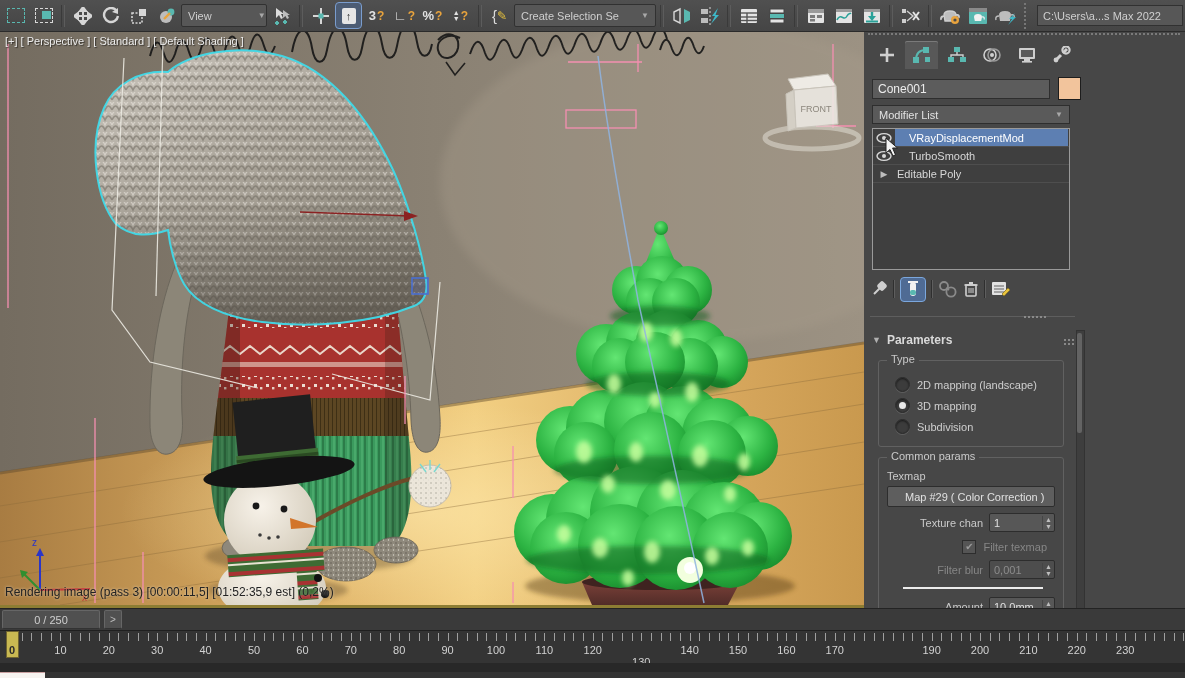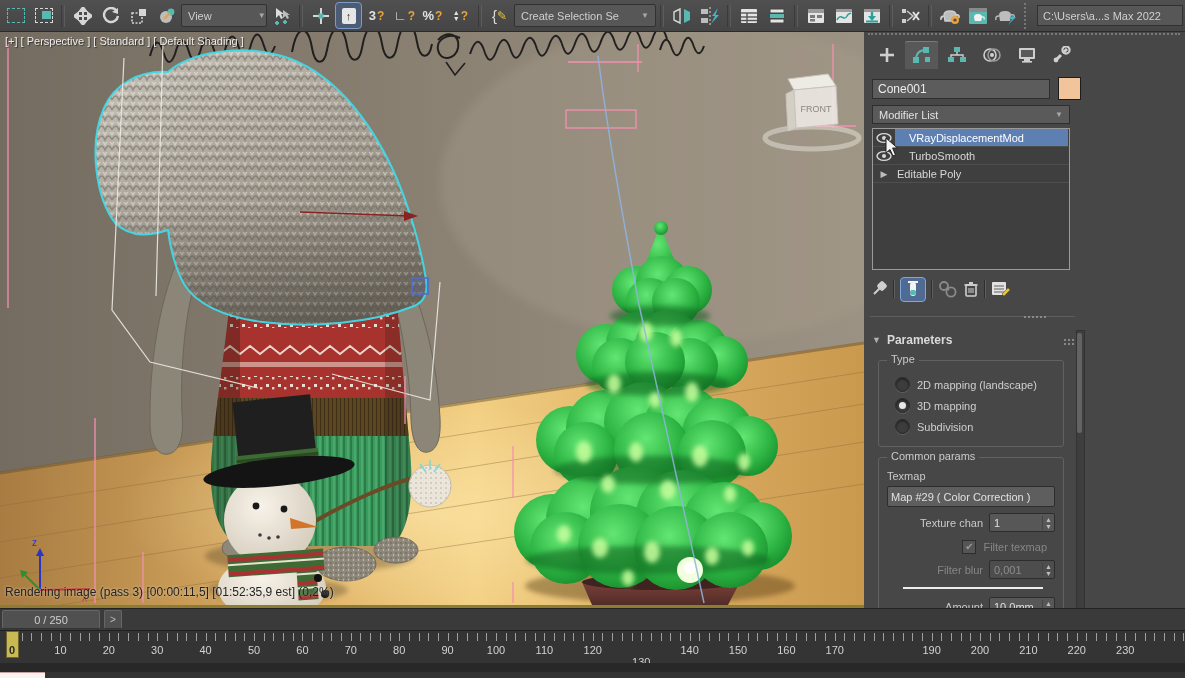--- a/index.html
+++ b/index.html
@@ -81,21 +81,21 @@
   .spin .arr{width:11px;display:flex;flex-direction:column;align-items:center;line-height:7px;font-size:7px;
              color:#bdbdbd;border-left:1px solid #454545;}
   .dim .plabel{color:#868686;}
   .dim .spin{background:#4d4d4d;}
   .dim .spin .val{color:#8c8c8c;}
   .cbrow{display:flex;align-items:center;justify-content:flex-end;gap:7px;margin:8px 10px 4px 2px;}
   .cb{width:12px;height:12px;background:#555;border:1px solid #2d2d2d;color:#9a9a9a;font-size:10px;
       display:flex;align-items:center;justify-content:center;line-height:10px;}
   .wdivider{height:2px;background:#ececec;margin:8px 14px 8px 18px;}
   #map-btn{margin:4px 2px;height:19px;background:#5e5e5e;border:1px solid #2d2d2d;border-radius:2px;
-           color:#e0e0e0;font-size:11px;display:flex;align-items:center;padding:0 3px;white-space:nowrap;overflow:hidden;}
+           color:#e0e0e0;font-size:11px;display:flex;align-items:center;padding:0 17px;white-space:nowrap;overflow:hidden;}
   #pscroll{position:absolute;left:212px;top:298px;width:7px;height:278px;background:#3e3e3e;border:1px solid #333;}
   #pscroll .thumb{position:absolute;left:0;top:2px;width:5px;height:100px;background:#636363;border-radius:2px;}
   
   #tslider{position:absolute;left:0;top:608px;width:1185px;height:22px;background:#3a3a3a;border-top:1px solid #232323;
            display:flex;align-items:center;box-sizing:border-box;}
   #frame-readout{margin-left:2px;width:96px;height:17px;background:#505050;border:1px solid #666;border-bottom-color:#333;
                  border-radius:2px;color:#cfcfcf;font-size:11px;display:flex;align-items:center;justify-content:center;}
   #next-frame{margin-left:4px;width:16px;height:17px;background:#505050;border:1px solid #666;border-bottom-color:#333;
               border-radius:2px;color:#bdbdbd;font-size:10px;display:flex;align-items:center;justify-content:center;}
   #ruler{position:absolute;left:0;top:630px;width:1185px;height:33px;background:#343434;border-top:1px solid #1f1f1f;overflow:hidden;}

